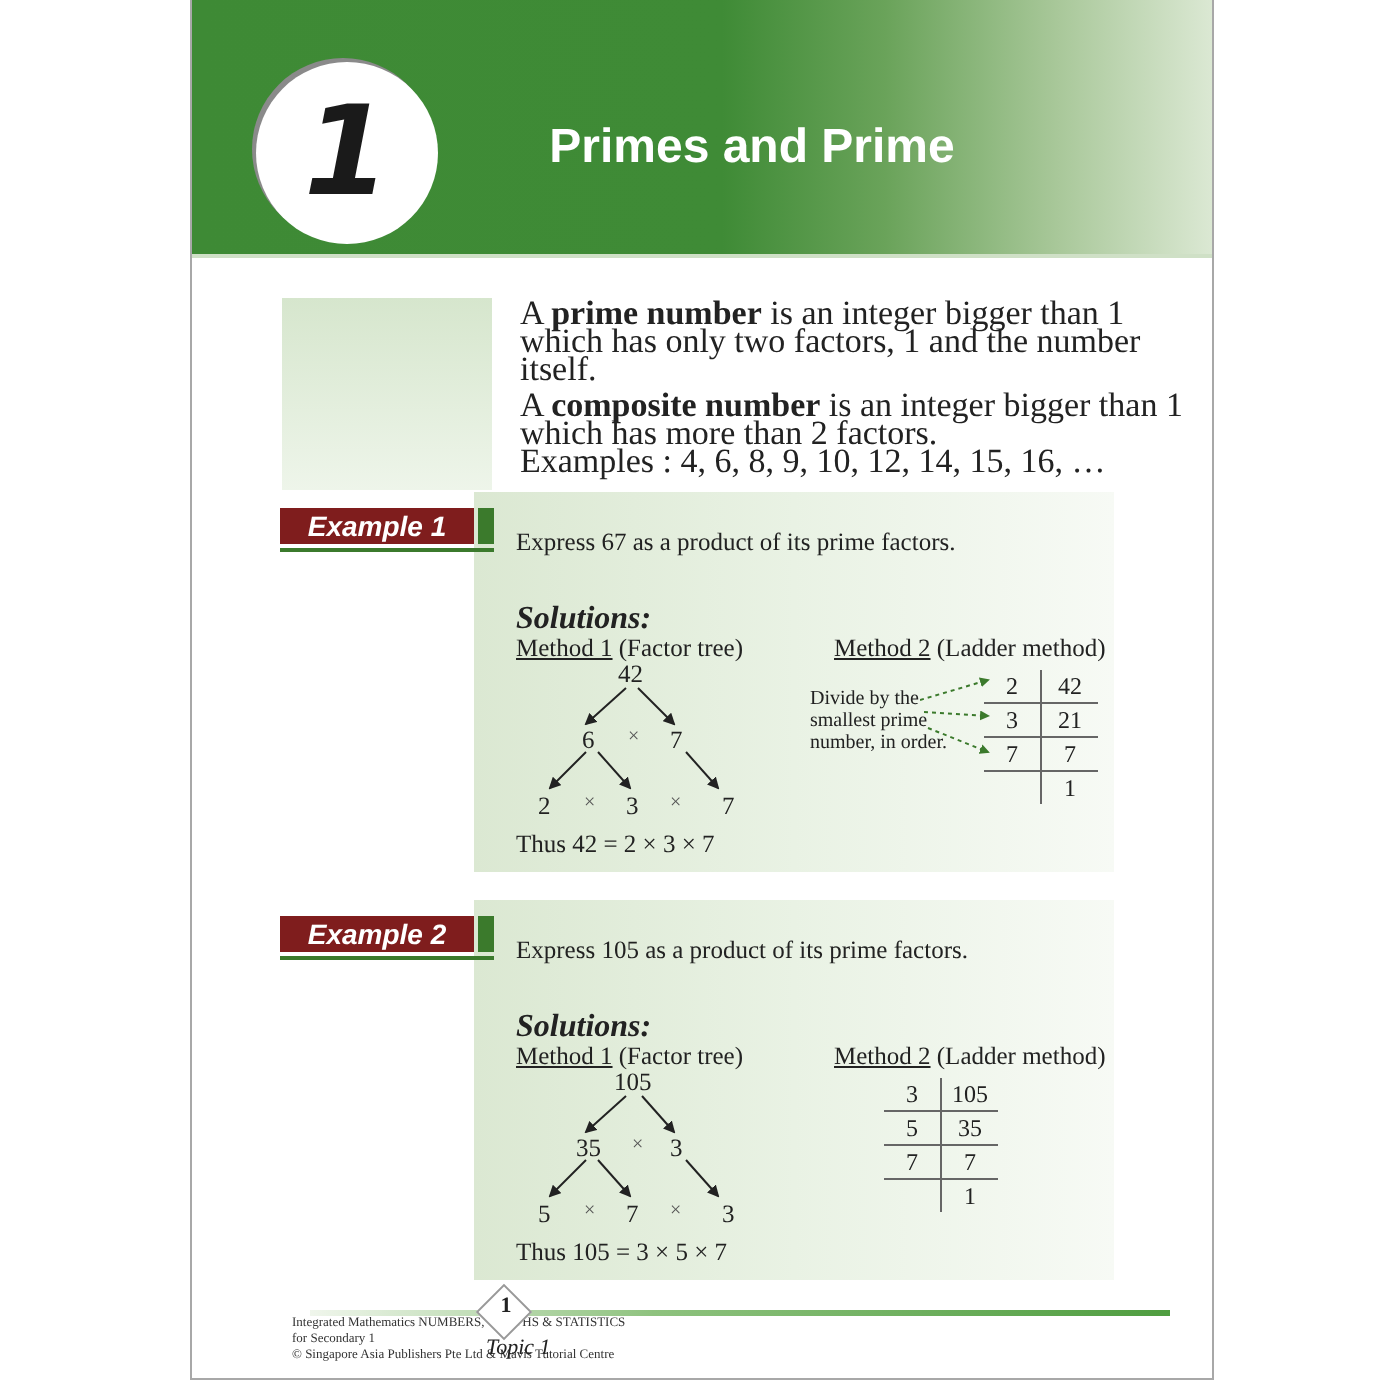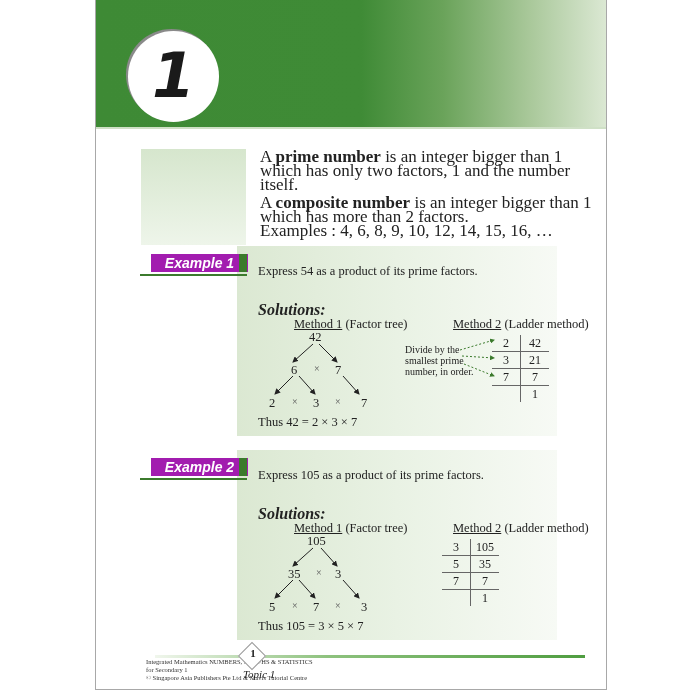--- a/index.html
+++ b/index.html
@@ -8,28 +8,28 @@
   .header { position:absolute; left:0; top:0; width:510px; height:127px; background:linear-gradient(to right, #3e8a35 0%, #3f8b36 52%, #6aa35a 68%, #a9c89a 85%, #dbe8d3 100%); }
   .header-line { position:absolute; left:0; top:127px; width:510px; height:2px; background:#cfe0c6; }
   .circle { position:absolute; left:32px; top:31px; width:91px; height:91px; border-radius:50%; background:#fff; box-shadow:-2px -2px 0 #8a8a8a; }
   .circle-num { position:absolute; left:0; top:8px; width:91px; text-align:center; font-family:"DejaVu Sans", sans-serif; font-weight:bold; font-style:italic; font-size:62px; color:#1a1a1a; }
   .title { position:absolute; left:140px; top:62px; width:280px; text-align:center; font-family:"Liberation Sans", sans-serif; font-weight:bold; font-size:24px; line-height:23px; color:#fff; }
   .intro-side { position:absolute; left:45px; top:149px; width:105px; height:96px; background:linear-gradient(to bottom, #d6e6cd, #eef5ea); }
   .intro-text { position:absolute; left:164px; top:150px; width:335px; font-size:17px; line-height:14px; }
   .intro-text p { margin:0 0 4px 0; }
   .example { position:absolute; left:44px; width:460px; }
   .ex-bg { position:absolute; left:97px; top:0; width:320px; background:linear-gradient(to right, #dbe8d2 0%, #e9f2e4 50%, #f7faf5 100%); }
-  .ex-label { position:absolute; left:11px; top:8px; width:97px; height:18px; background:#a21caf; color:#fff; font-family:"Liberation Sans", sans-serif; font-weight:bold; font-style:italic; font-size:14px; text-align:center; line-height:18px; }
+  .ex-label { position:absolute; left:0; top:8px; width:97px; height:18px; background:#7f1d1d; color:#fff; font-family:"Liberation Sans", sans-serif; font-weight:bold; font-style:italic; font-size:14px; text-align:center; line-height:18px; }
   .ex-label-ext { position:absolute; left:99px; top:8px; width:8px; height:18px; background:#3b7a2c; }
   .ex-label-line { position:absolute; left:0; top:28px; width:107px; height:2px; background:#3b7a2c; }
   .ex-q { position:absolute; left:118px; top:18px; font-size:12.5px; }
   .sol { position:absolute; left:118px; top:55px; font-size:16px; font-weight:bold; font-style:italic; }
   .m1 { position:absolute; left:118px; top:71px; font-size:12.5px; }
   .m2 { position:absolute; left:277px; top:71px; font-size:12.5px; }
-  u { text-decoration:underline;margin-left:36px; }
+  u { text-decoration:underline; }
   .tree { position:absolute; left:115px; top:84px; width:130px; height:82px; font-size:12.5px; }
   .tree span { position:absolute; }
   .tree svg { position:absolute; left:0; top:0; }
   .thus { position:absolute; left:118px; top:169px; font-size:12.5px; }
   .ladder { position:absolute; font-size:12px; }
   .ladder table { border-collapse:collapse; }
   .ladder td { width:28px; height:16px; text-align:center; padding:0; line-height:16px; }
   .ladder td.l { border-right:1px solid #666; }
   .ladder tr.b td { border-bottom:1px solid #666; }
   .note { position:absolute; font-size:10px; line-height:11px; }
@@ -42,36 +42,37 @@
 </head>
 <body>
 
 <div class="page">
 
   <div class="header">
     <div class="circle">
       <div class="circle-num">1</div>
     </div>
     <div class="title">
+      <div>Primes and Prime</div>
     </div>
   </div>
   <div class="header-line"></div>
 
   <div class="intro-side"></div>
   <div class="intro-text">
     <p><span>A </span><b>prime number</b><span> is an integer bigger than 1 which has only two factors, 1 and the number itself.</span><br></p>
     <p><span>A </span><b>composite number</b><span> is an integer bigger than 1 which has more than 2 factors.</span><br><span>Examples : 4, 6, 8, 9, 10, 12, 14, 15, 16, …</span></p>
   </div>
 
   <div class="example" style="top:246px;">
     <div class="ex-bg" style="height:190px;"></div>
     <div class="ex-label">Example 1</div>
     <div class="ex-label-ext"></div>
     <div class="ex-label-line"></div>
-    <div class="ex-q">Express 54 as a product of its prime factors.</div>
+    <div class="ex-q">Express 67 as a product of its prime factors.</div>
     <div class="sol">Solutions:</div>
     <div class="m1"><u>Method 1</u><span> (Factor tree)</span></div>
     <div class="m2"><u>Method 2</u><span> (Ladder method)</span></div>
     <div class="tree">
       <svg width="130" height="82">
         <defs>
             <marker id="ah1" markerWidth="6" markerHeight="6" refX="5" refY="3" orient="auto">
               <path d="M0,0 L6,3 L0,6 Z" fill="#222"></path>
             </marker>
           </defs>

